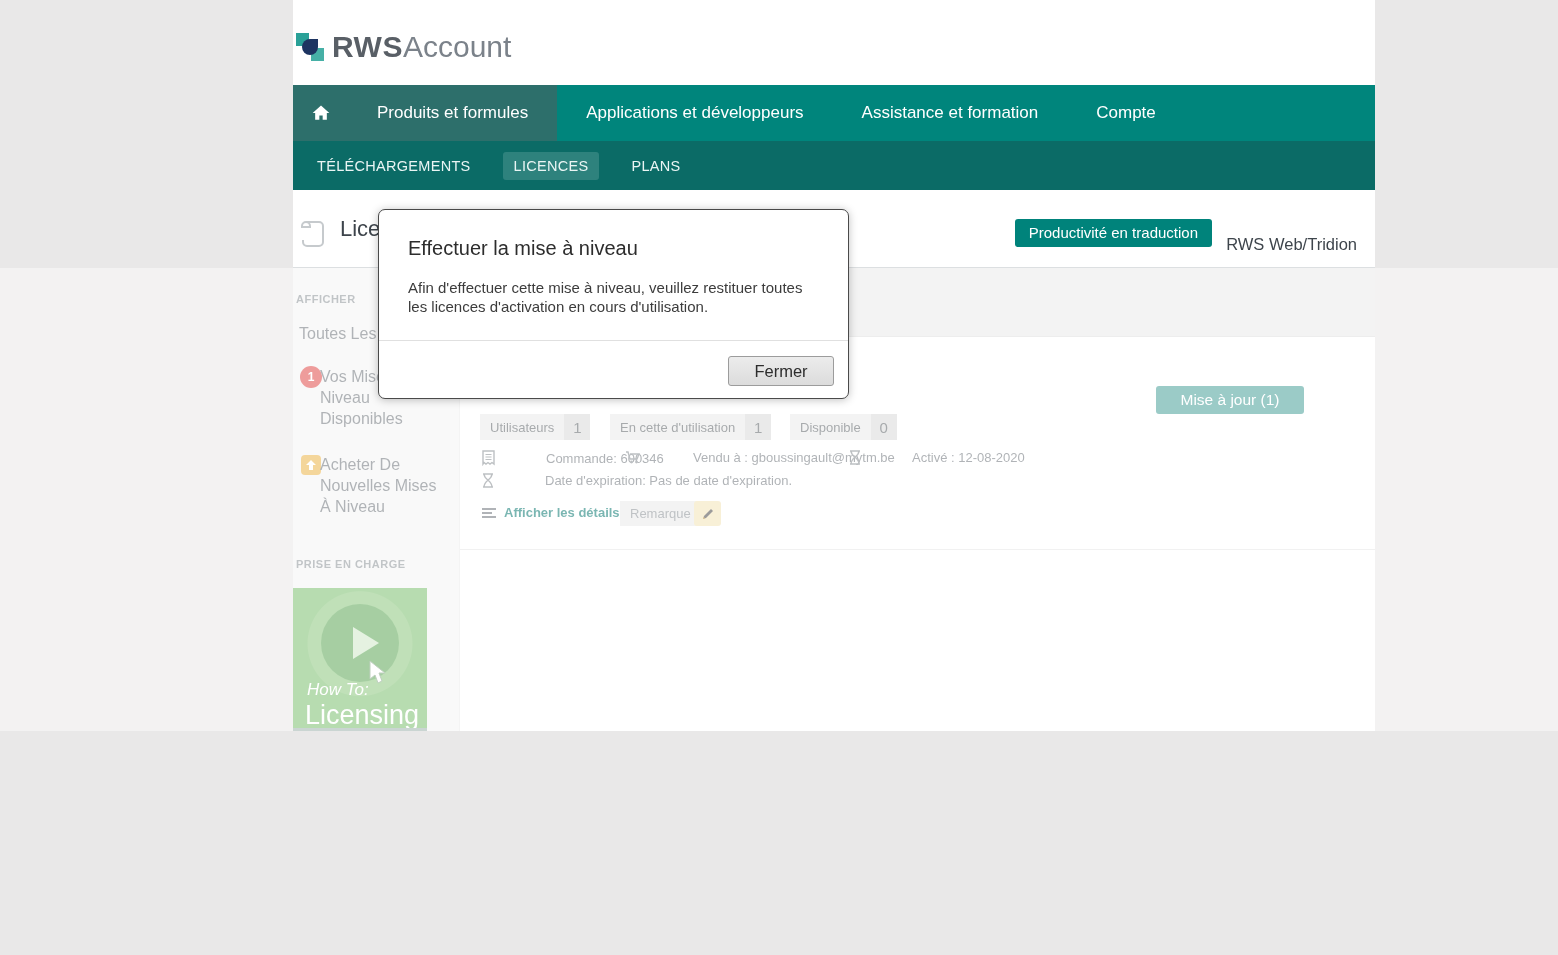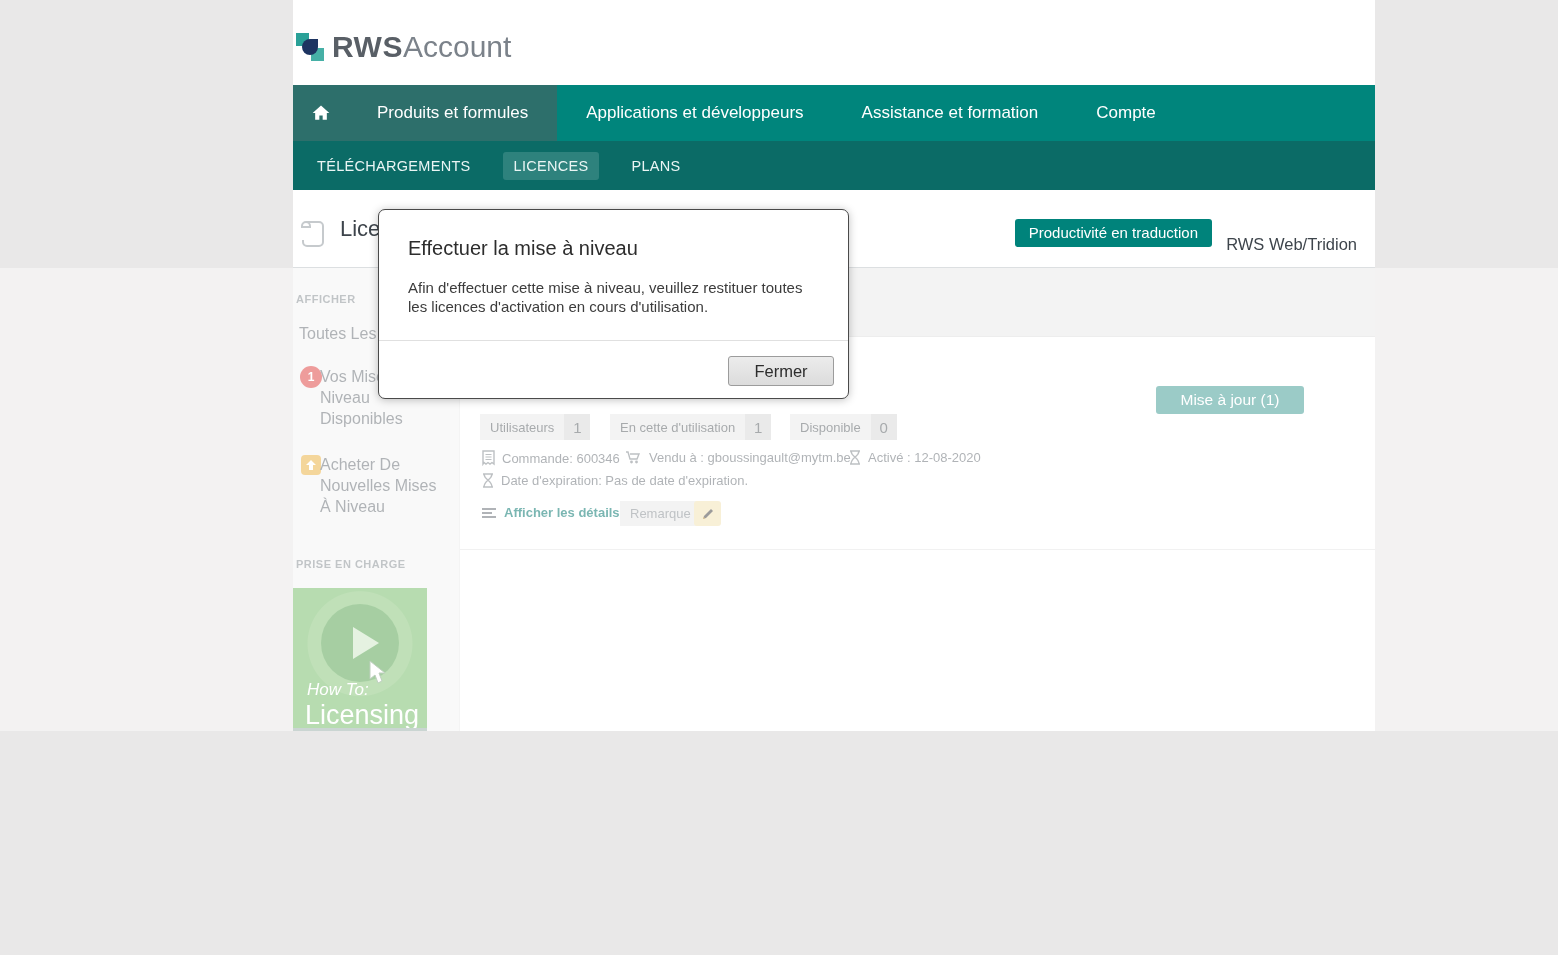--- a/index.html
+++ b/index.html
@@ -58,21 +58,21 @@
   .content { position:absolute; left:167px; top:0; width:915px; height:522px; background:#fff; }
   .toolbar-band { position:absolute; left:0; top:0; width:100%; height:69px; background:#e9e9e9; border-bottom:1px solid #dedede; }
   .license-card { position:absolute; left:0; top:69px; width:100%; height:213px; background:#fff; border-bottom:1px solid #e6e6e6; }
 
   .stat-pill { position:absolute; top:77px; display:flex; height:26px; font-size:13px; color:#5f6569; }
   .stat-pill .lbl { background:#eaeaea; display:flex; align-items:center; padding:0 10px; }
   .stat-pill .val { background:#d9d9d9; display:flex; align-items:center; justify-content:center; min-width:26px; font-size:15px; }
 
   .update-btn { position:absolute; left:696px; top:49px; width:148px; height:28px; background:#4aa09a; color:#fff; font-size:15.5px; text-align:center; line-height:28px; border-radius:3px; cursor:pointer; }
 
-  .detail-item { position:absolute; display:flex; align-items:center; font-size:13px; color:#70767c; }
+  .detail-item { position:absolute; display:flex; align-items:center; font-size:13px; color:#70767c;gap:44px; }
   .detail-item svg { margin-right:7px; }
   .details-link { position:absolute; display:flex; align-items:center; font-size:13px; color:#0d7a73; cursor:pointer; }
   .hamburger { width:14px; margin-right:8px; }
   .hamburger div { height:2px; background:#70767c; margin:2px 0; }
   .hamburger div:nth-child(2){ width:10px; }
   .note-pill { position:absolute; left:160px; top:164px; height:25px; background:#e9e9e9; color:#8b9196; font-size:13px; display:flex; align-items:center; padding:0 10px; }
   .note-edit { position:absolute; left:234px; top:164px; width:27px; height:25px; background:#f3e3b6; border-radius:3px; display:flex; align-items:center; justify-content:center; cursor:pointer; }
 
   
   .overlay { position:absolute; left:0; top:268px; width:1558px; height:687px; background:rgba(255,255,255,0.45); z-index:50; }

